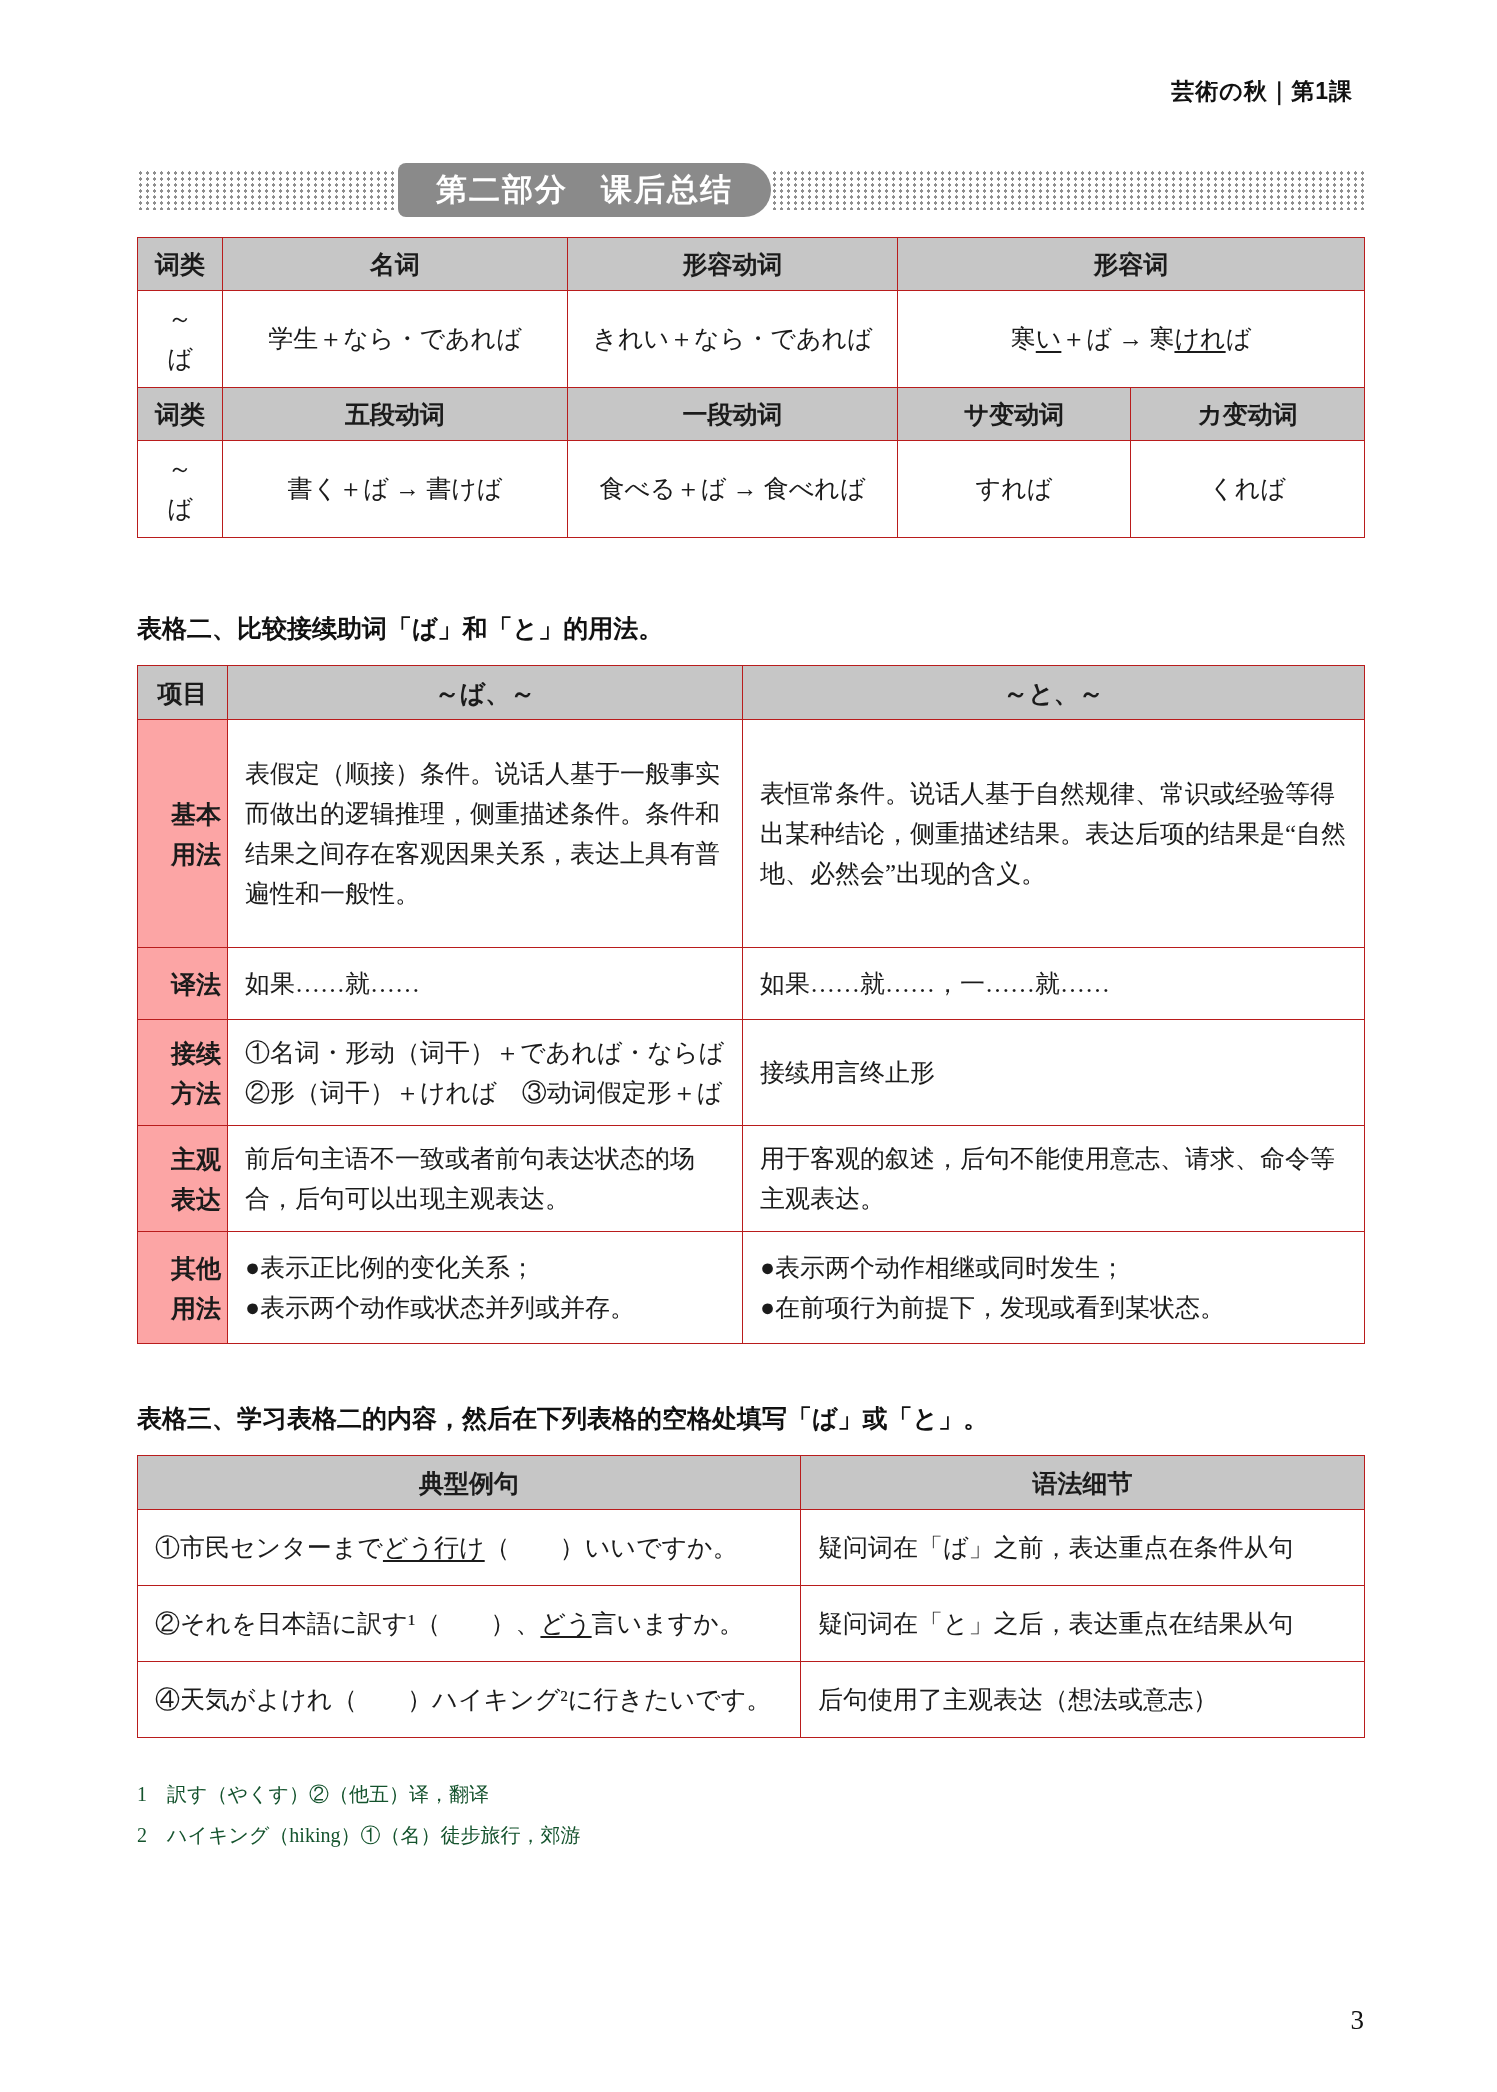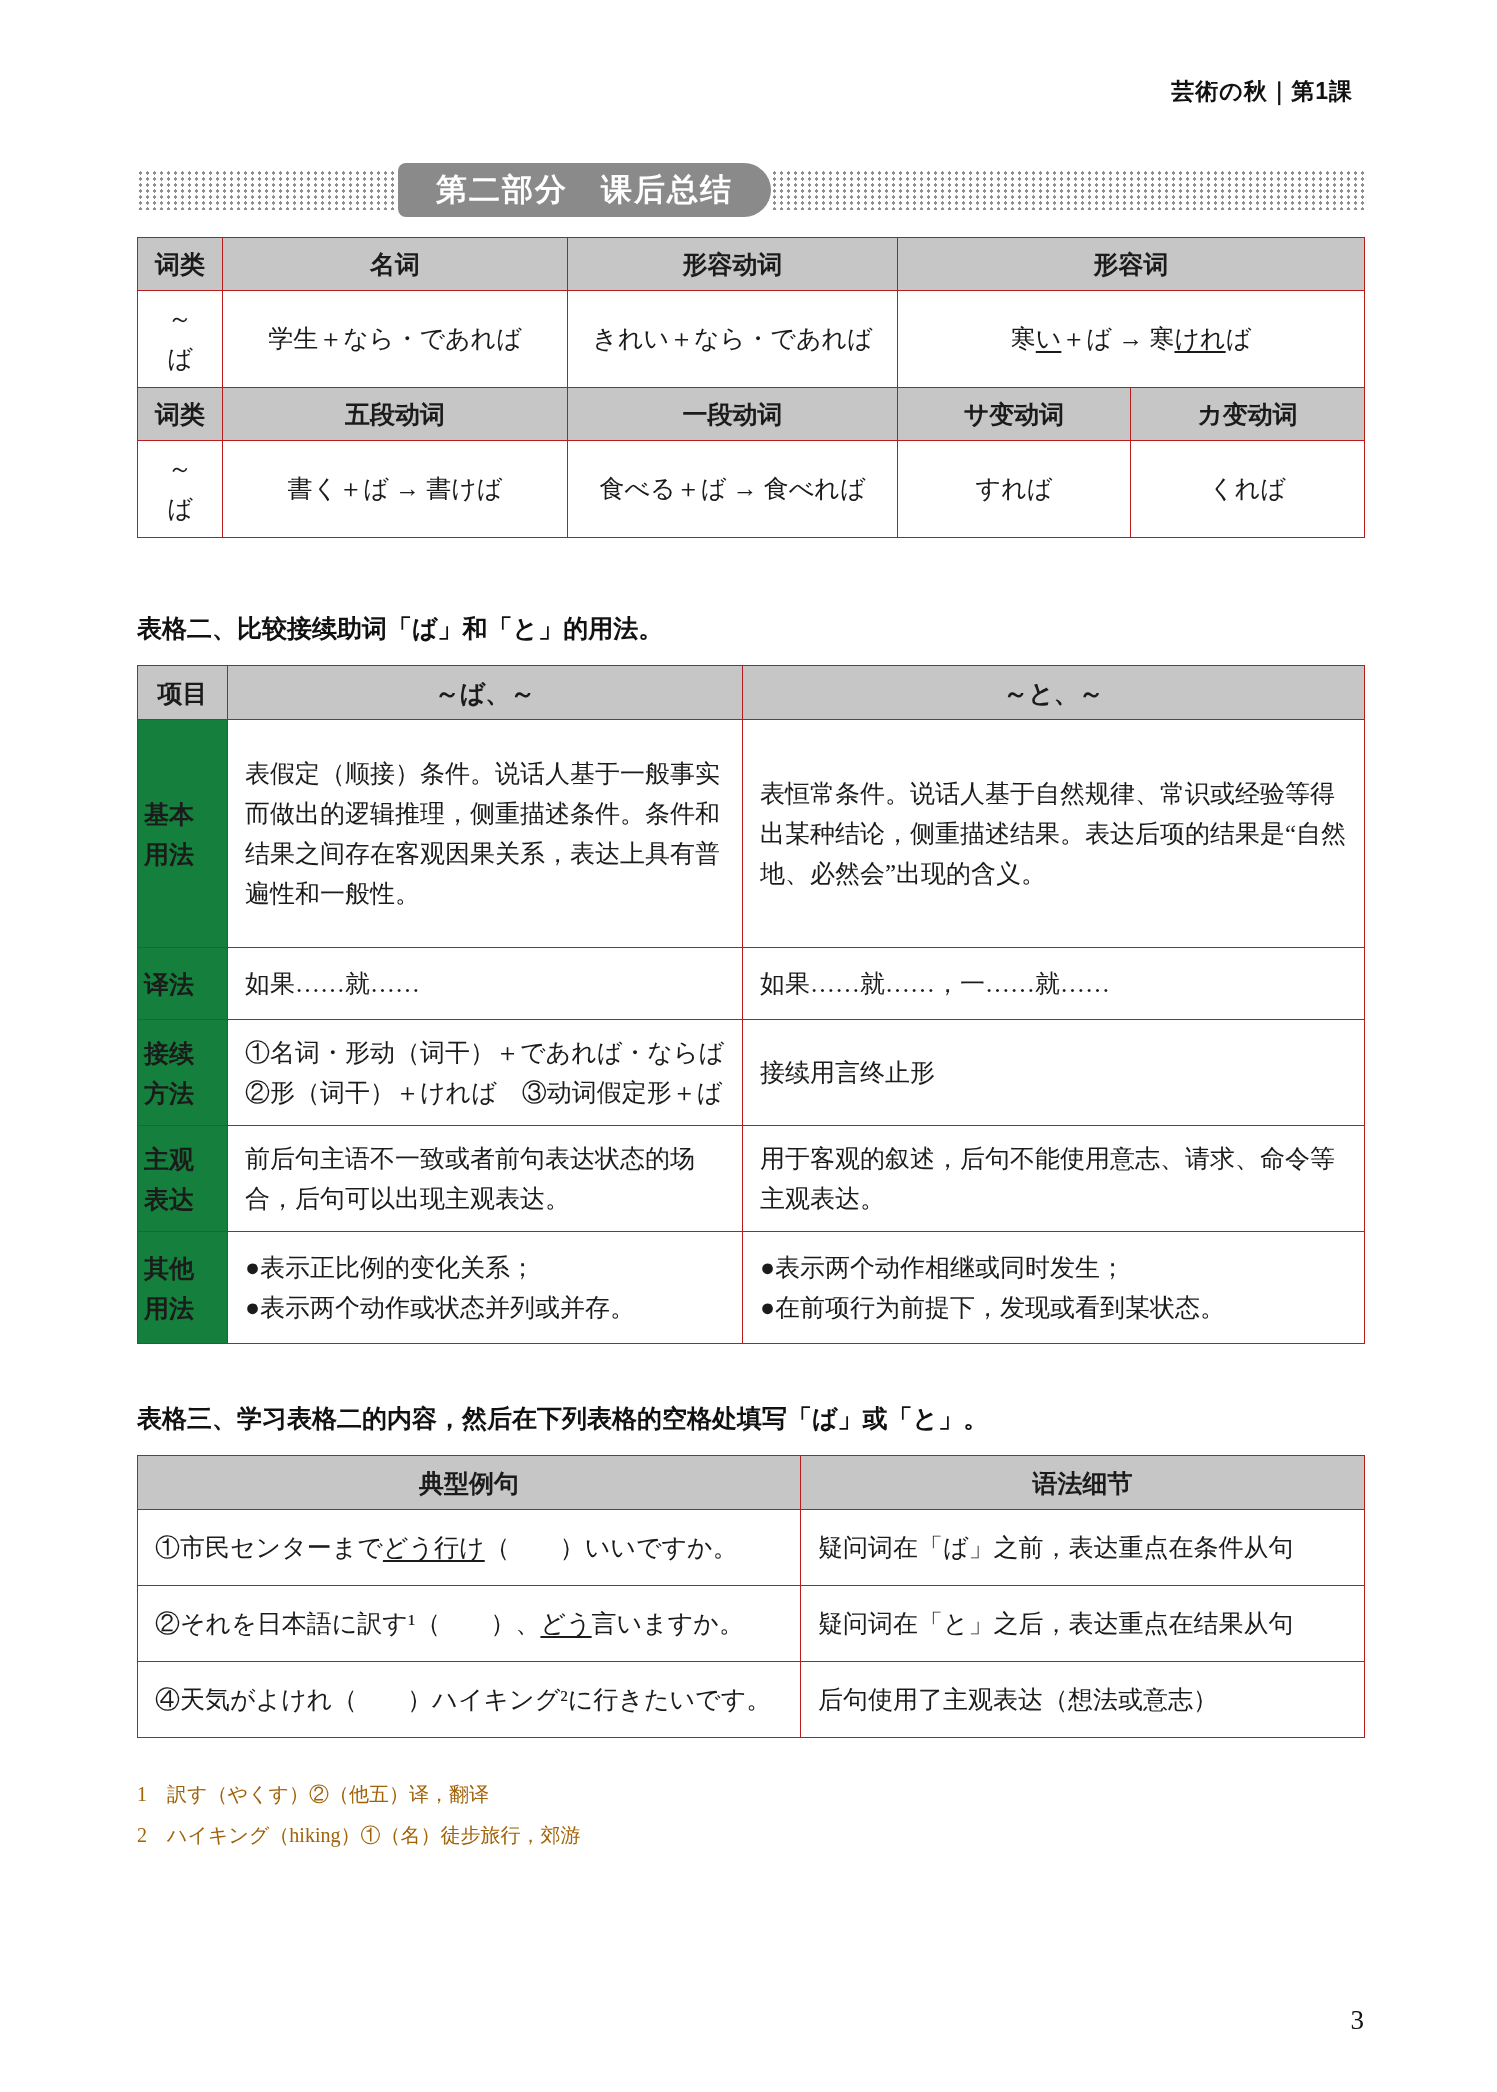--- a/index.html
+++ b/index.html
@@ -46,37 +46,37 @@
     font-size:25px;line-height:1.6;
     vertical-align:middle;
     overflow:hidden;
   }
   td.head{
     background:#c6c6c6;
     font-family:"Liberation Sans","DejaVu Sans",sans-serif;
     font-weight:700;text-align:center;padding:6px 8px;
   }
   td.label{
-    background:#15803d;
-    font-family:"Liberation Sans","DejaVu Sans",sans-serif;
-    font-weight:700;text-align:left;padding:6px 6px;
+    background:#fca5a5;
+    font-family:"Liberation Sans","DejaVu Sans",sans-serif;
+    font-weight:700;text-align:right;padding:6px 6px;
   }
   td.center{text-align:center;}
   #table1 tr.hrow{height:50px;}
   #table1 tr.brow{height:58px;}
   #table2 tr.hrow{height:54px;}
   #table2 tr.r-basic{height:228px;}
   #table2 tr.r-trans{height:72px;}
   #table2 tr.r-conn{height:106px;}
   #table2 tr.r-subj{height:106px;}
   #table2 tr.r-other{height:112px;}
   #table3 tr.hrow{height:54px;padding-left:44px;}
   #table3 tr.brow{height:76px;}
   .u{text-decoration:underline;text-underline-offset:4px;}
-  .footnotes{margin-top:36px;font-size:20px;line-height:2.05;color:#a16207;}
+  .footnotes{margin-top:36px;font-size:20px;line-height:2.05;color:#14532d;}
   .page-number{
     position:absolute;bottom:56px;right:133px;
     font-size:27px;color:#111;
   }
 </style>
 </head>
 <body>
 
 <div class="page">
 

